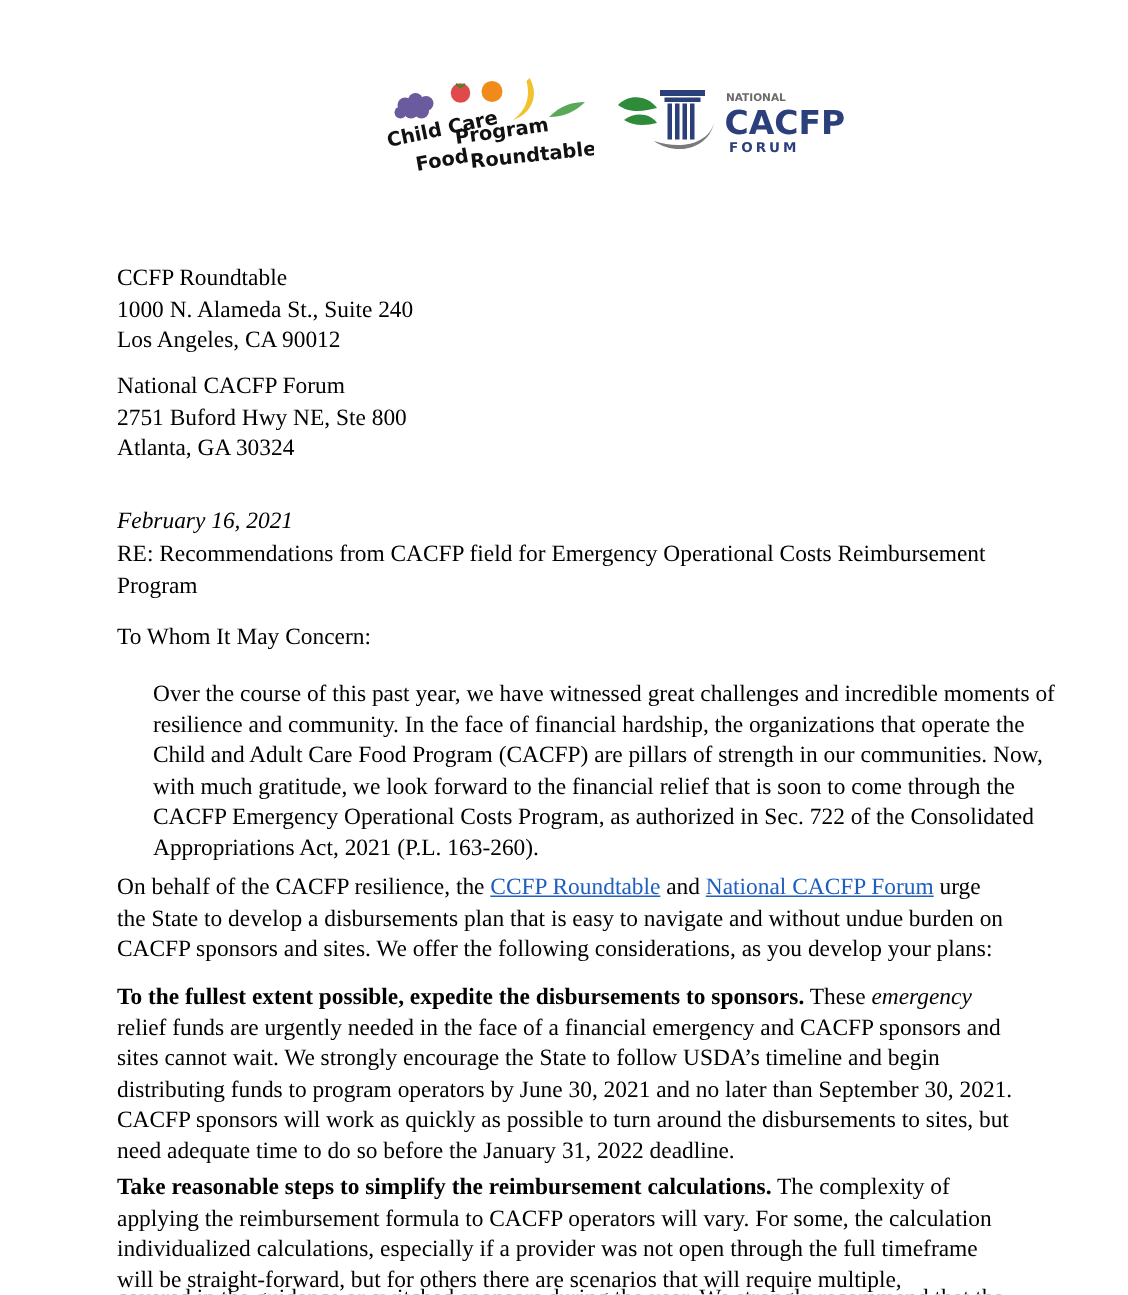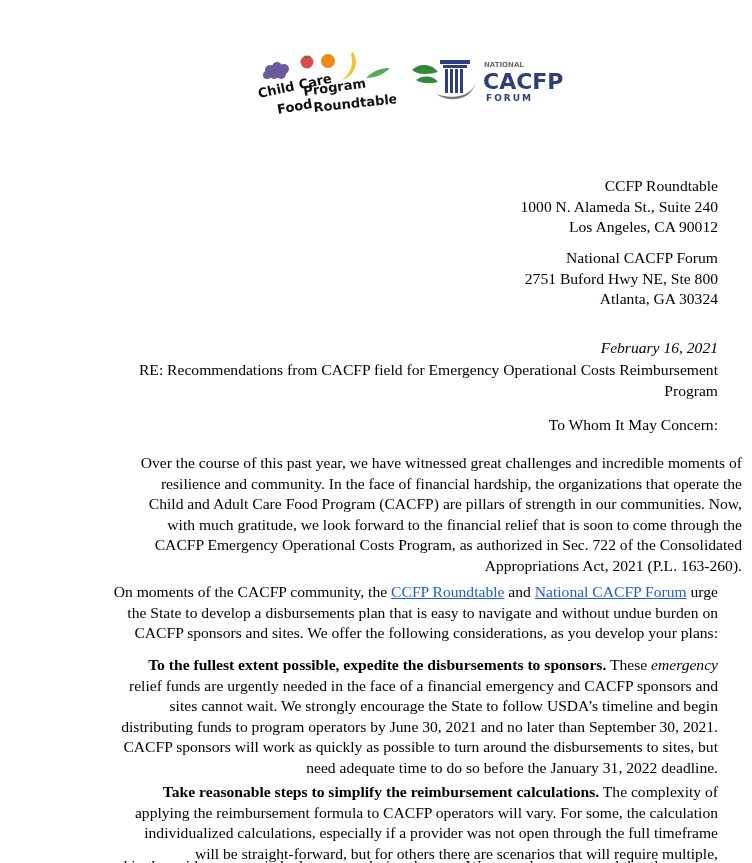--- a/index.html
+++ b/index.html
@@ -5,21 +5,21 @@
     html, body { margin: 0; padding: 0; background: #ffffff; }
     body { width: 752px; height: 863px; overflow: hidden; position: relative; }
     .page {
       position: absolute; left: 0; top: 0; width: 752px; height: 863px;
       font-family: "Liberation Serif", serif; font-size: 15.6px; color: #000;
     }
     .logos { position: absolute; top: 48px; left: 0; width: 752px; height: 75px; }
     .logo-ccfp { position: absolute; left: 256px; top: 0; width: 140px; height: 72px; }
     .logo-cacfp { position: absolute; left: 410px; top: 8px; width: 175px; height: 50px; }
     .text { position: absolute; left: 78px; width: 640px; line-height: 20.5px; }
-    .line { display: block; white-space: nowrap; text-align: right; }
+    .line { display: block; white-space: nowrap; }
     a.link { color: #1f5fbf; text-decoration: underline; }
     b { font-weight: bold; }
     .clip { position: absolute; left: 78px; top: 857px; width: 640px; height: 6px; overflow: hidden; }
     .clip span { display: block; white-space: nowrap; line-height: 20px; margin-top: -1px; }
   </style>
 </head>
 <body>
 
 <div class="page">
 
@@ -94,21 +94,21 @@
   <div class="text" style="top:453px;margin-left:24px;">
     <span class="line">Over the course of this past year, we have witnessed great challenges and incredible moments of</span>
     <span class="line">resilience and community. In the face of financial hardship, the organizations that operate the</span>
     <span class="line">Child and Adult Care Food Program (CACFP) are pillars of strength in our communities. Now,</span>
     <span class="line">with much gratitude, we look forward to the financial relief that is soon to come through the</span>
     <span class="line">CACFP Emergency Operational Costs Program, as authorized in Sec. 722 of the Consolidated</span>
     <span class="line">Appropriations Act, 2021 (P.L. 163-260).</span>
   </div>
 
   <div class="text" style="top:582px;">
-    <span class="line"><span>On moments of the CACFP community, the </span><a class="link">CCFP Roundtable</a><span> and </span><a class="link">National CACFP Forum</a><span> urge</span></span>
+    <span class="line"><span>On behalf of the CACFP resilience, the </span><a class="link">CCFP Roundtable</a><span> and </span><a class="link">National CACFP Forum</a><span> urge</span></span>
     <span class="line">the State to develop a disbursements plan that is easy to navigate and without undue burden on</span>
     <span class="line">CACFP sponsors and sites. We offer the following considerations, as you develop your plans:</span>
   </div>
 
   <div class="text" style="top:655px;">
     <span class="line"><b>To the fullest extent possible, expedite the disbursements to sponsors.</b><span> These </span><i>emergency</i></span>
     <span class="line">relief funds are urgently needed in the face of a financial emergency and CACFP sponsors and</span>
     <span class="line">sites cannot wait. We strongly encourage the State to follow USDA’s timeline and begin</span>
     <span class="line">distributing funds to program operators by June 30, 2021 and no later than September 30, 2021.</span>
     <span class="line">CACFP sponsors will work as quickly as possible to turn around the disbursements to sites, but</span>

